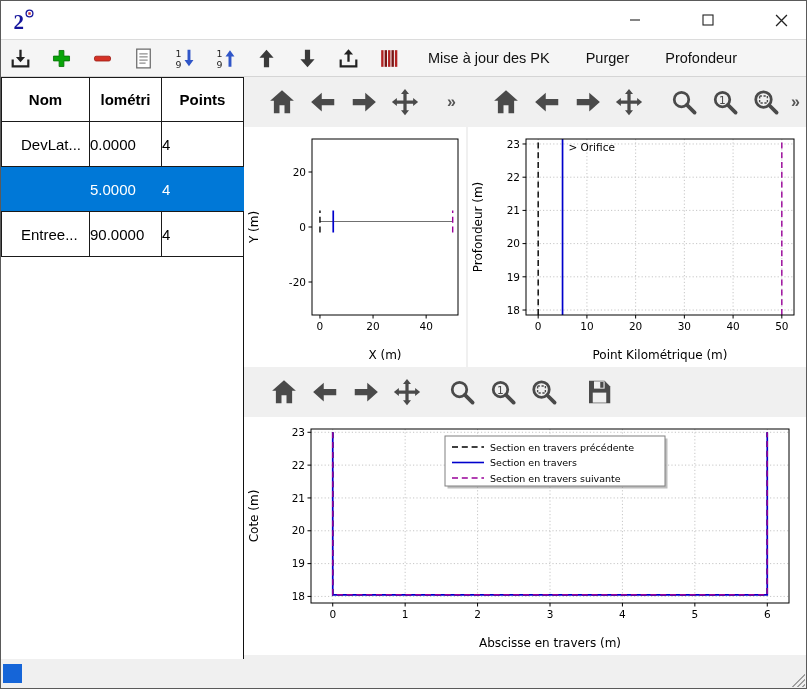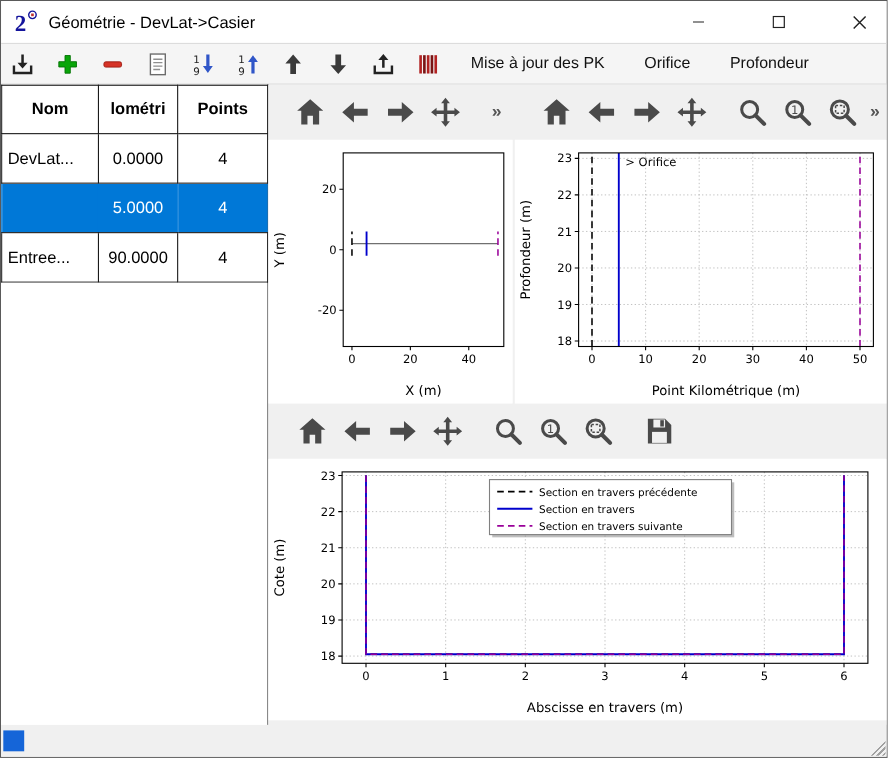--- a/index.html
+++ b/index.html
@@ -16,22 +16,22 @@
   
   .toolbar{height:38px;flex:0 0 38px;background:#f5f5f5;border-top:1px solid #dcdcdc;border-bottom:1px solid #d5d5d5;display:flex;align-items:center;padding:0 6px;gap:14px}
   .tb-btn{width:27px;height:27px;border:none;background:none;padding:1px;cursor:pointer}
   .tb-btn svg{width:100%;height:100%}
   .tb-text{border:none;background:none;font-family:"Liberation Sans",sans-serif;font-size:14.5px;color:#111;padding:0 11px;height:30px;cursor:pointer;white-space:nowrap}
   
   .main{flex:0 0 582px;height:582px;display:flex;min-height:0}
   .left-panel{width:243px;flex:0 0 243px;background:#fff;border-right:1px solid #111;display:flex;flex-direction:column}
   table.data-table{border-collapse:collapse;table-layout:fixed;width:242px;font-size:15px;color:#000}
   .data-table th{font-weight:bold;height:44px;border:1px solid #1a1a1a;background:#fff;overflow:hidden;white-space:nowrap}
-  .data-table td{height:45px;border:1px solid #1a1a1a;text-align:center;overflow:hidden;white-space:nowrap;cursor:default}
-  .data-table td.nom{text-align:left;padding-left:5px}
+  .data-table td{height:45px;border:1px solid #1a1a1a;overflow:hidden;white-space:nowrap;cursor:default}
+  .data-table td.nom{text-align:left;padding-left:19px}
   .data-table tr.selected td{background:#0078d7;color:#ffffff;border-color:#0078d7;border-top-color:#1a1a1a;border-bottom-color:#1a1a1a}
   .panel-filler{flex:1;background:#fff}
   
   .right{flex:1;display:flex;flex-direction:column;background:#f0f0f0;min-width:0}
   .top-charts{display:flex;flex:0 0 290px;height:290px}
   .chart-panel{display:flex;flex-direction:column}
   .mpl-toolbar{height:50px;flex:0 0 50px;display:flex;align-items:center;gap:9px;padding:0 8px 0 22px;background:#f0f0f0}
   .mpl-btn{width:32px;height:32px;flex:0 0 32px;border:none;background:none;padding:1px;color:#4a4a4a;cursor:pointer}
   .mpl-btn svg{width:100%;height:100%}
   .group-gap{margin-left:14px}
@@ -134,21 +134,20 @@
 </svg>
 
 <div class="window">
 
   <div class="titlebar">
     <svg class="app-icon" viewBox="0 0 26 26">
       <circle cx="19.5" cy="6.5" r="3.4" fill="none" stroke="#14149c" stroke-width="1.3"></circle>
       <rect x="18.3" y="5.3" width="2.4" height="2.4" fill="#c03030"></rect>
       <text x="3.5" y="21.5" font-size="21" font-weight="bold" font-family="Liberation Serif, serif" fill="#14149c">2</text>
     </svg>
-    <span class="title-text">Géométrie - DevLat-&gt;Casier</span>
     <div class="win-controls">
       <button class="win-btn">
           <svg width="12" height="12">
             <use href="#sym-win-min"></use>
           </svg>
         </button>
       <button class="win-btn">
           <svg width="12" height="12">
             <use href="#sym-win-max"></use>
           </svg>
@@ -186,21 +185,21 @@
     <button class="tb-btn"><svg>
           <use href="#sym-down"></use>
         </svg></button>
     <button class="tb-btn"><svg>
           <use href="#sym-tray-up"></use>
         </svg></button>
     <button class="tb-btn"><svg>
           <use href="#sym-stripes"></use>
         </svg></button>
     <button class="tb-text">Mise à jour des PK</button>
-    <button class="tb-text">Orifice</button>
+    <button class="tb-text">Purger</button>
     <button class="tb-text">Profondeur</button>
   </div>
 
   <div class="main">
 
     <div class="left-panel">
       <table class="data-table">
         <colgroup>
             <col style="width:88px">
             <col style="width:72px">

